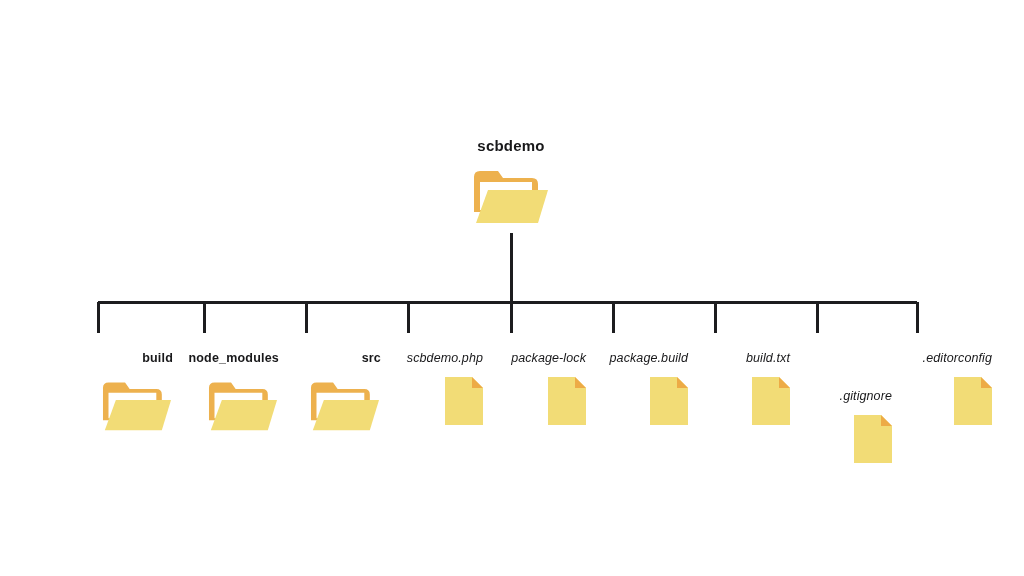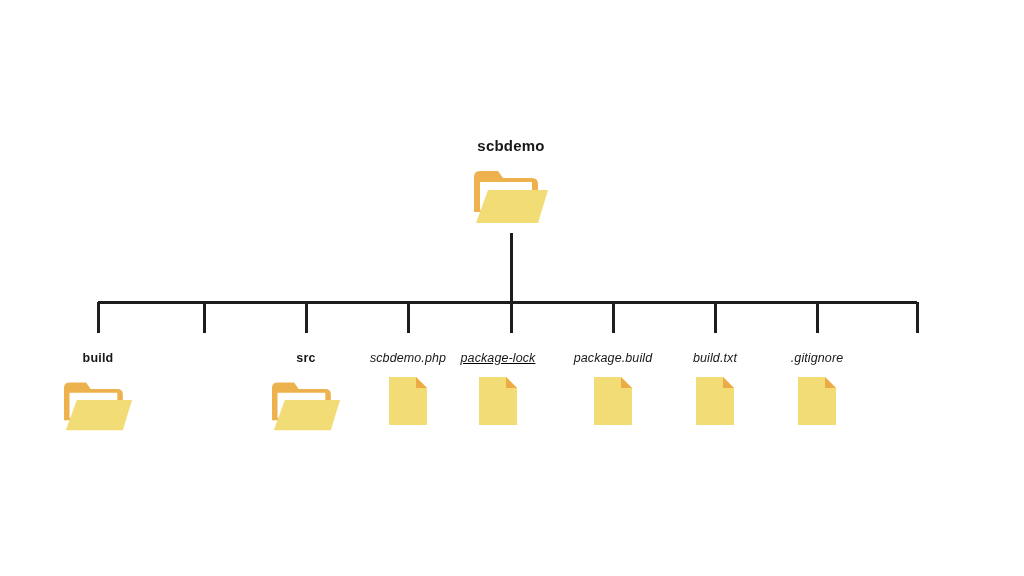--- a/index.html
+++ b/index.html
@@ -62,21 +62,21 @@
     width: 1024px;
     height: 100px;
   }
   .child-node {
     position: absolute;
     top: 0;
     width: 150px;
     margin-left: -75px;
     display: flex;
     flex-direction: column;
-    align-items: center;
+    align-items: flex-end;
   }
   .child-label {
     font-size: 12.5px;
     color: #18181a;
     line-height: 1;
     white-space: nowrap;
     margin-bottom: 12px;
   }
   .child-label.kind-folder {
     font-weight: bold;
@@ -134,40 +134,50 @@
       <div class="child-node" style="left: 98px;">
         <div class="child-label kind-folder">build</div>
         <span>
           <svg class="icon-folder" width="72" height="57" viewBox="0 0 78 62" aria-hidden="true">
             <path d="M2 12 Q2 6 8 6 L26 6 L31 13 L60 13 Q66 13 66 19 L66 47 L2 47 Z" fill="#edb14e"></path>
             <path d="M8 17 L60 17 L60 45 L8 45 Z" fill="#ffffff"></path>
             <path d="M16 25 L76 25 L66 58 L4 58 Z" fill="#f2dc76"></path>
           </svg>
         </span>
       </div>
-      <div class="child-node" style="left: 408px;">
-        <div class="child-label kind-file">scbdemo.php</div>
-        <span>
-          <svg class="icon-file" width="38" height="48" viewBox="0 0 38 48" aria-hidden="true">
-            <path d="M0 0 L27 0 L38 11 L38 48 L0 48 Z" fill="#f2dc76"></path>
-            <path d="M27 0 L38 11 L27 11 Z" fill="#edab46"></path>
-          </svg>
-        </span>
-      </div>
-      <div class="child-node" style="left: 306px;">
-        <div class="child-label kind-folder">src</div>
+      <div class="child-node" style="left: 204px;">
+        <div class="child-label kind-folder">node_modules</div>
         <span>
           <svg class="icon-folder" width="72" height="57" viewBox="0 0 78 62" aria-hidden="true">
             <path d="M2 12 Q2 6 8 6 L26 6 L31 13 L60 13 Q66 13 66 19 L66 47 L2 47 Z" fill="#edb14e"></path>
             <path d="M8 17 L60 17 L60 45 L8 45 Z" fill="#ffffff"></path>
             <path d="M16 25 L76 25 L66 58 L4 58 Z" fill="#f2dc76"></path>
           </svg>
         </span>
       </div>
-      <div class="child-node" style="left: 498px; text-decoration: underline;">
+      <div class="child-node" style="left: 408px;">
+        <div class="child-label kind-file">scbdemo.php</div>
+        <span>
+          <svg class="icon-file" width="38" height="48" viewBox="0 0 38 48" aria-hidden="true">
+            <path d="M0 0 L27 0 L38 11 L38 48 L0 48 Z" fill="#f2dc76"></path>
+            <path d="M27 0 L38 11 L27 11 Z" fill="#edab46"></path>
+          </svg>
+        </span>
+      </div>
+      <div class="child-node" style="left: 306px;">
+        <div class="child-label kind-folder">src</div>
+        <span>
+          <svg class="icon-folder" width="72" height="57" viewBox="0 0 78 62" aria-hidden="true">
+            <path d="M2 12 Q2 6 8 6 L26 6 L31 13 L60 13 Q66 13 66 19 L66 47 L2 47 Z" fill="#edb14e"></path>
+            <path d="M8 17 L60 17 L60 45 L8 45 Z" fill="#ffffff"></path>
+            <path d="M16 25 L76 25 L66 58 L4 58 Z" fill="#f2dc76"></path>
+          </svg>
+        </span>
+      </div>
+      <div class="child-node" style="left: 511px;">
         <div class="child-label kind-file">package-lock</div>
         <span>
           <svg class="icon-file" width="38" height="48" viewBox="0 0 38 48" aria-hidden="true">
             <path d="M0 0 L27 0 L38 11 L38 48 L0 48 Z" fill="#f2dc76"></path>
             <path d="M27 0 L38 11 L27 11 Z" fill="#edab46"></path>
           </svg>
         </span>
       </div>
       <div class="child-node" style="left: 613px;">
         <div class="child-label kind-file">package.build</div>
@@ -180,24 +190,33 @@
       </div>
       <div class="child-node" style="left: 715px;">
         <div class="child-label kind-file">build.txt</div>
         <span>
           <svg class="icon-file" width="38" height="48" viewBox="0 0 38 48" aria-hidden="true">
             <path d="M0 0 L27 0 L38 11 L38 48 L0 48 Z" fill="#f2dc76"></path>
             <path d="M27 0 L38 11 L27 11 Z" fill="#edab46"></path>
           </svg>
         </span>
       </div>
-      <div class="child-node" style="left: 817px;">
+      <div class="child-node" style="left: 817px; margin-top: 38px;">
         <div class="child-label kind-file">.gitignore</div>
         <span>
           <svg class="icon-file" width="38" height="48" viewBox="0 0 38 48" aria-hidden="true">
             <path d="M0 0 L27 0 L38 11 L38 48 L0 48 Z" fill="#f2dc76"></path>
             <path d="M27 0 L38 11 L27 11 Z" fill="#edab46"></path>
           </svg>
         </span>
       </div>
+      <div class="child-node" style="left: 917px;">
+        <div class="child-label kind-file">.editorconfig</div>
+        <span>
+          <svg class="icon-file" width="38" height="48" viewBox="0 0 38 48" aria-hidden="true">
+            <path d="M0 0 L27 0 L38 11 L38 48 L0 48 Z" fill="#f2dc76"></path>
+            <path d="M27 0 L38 11 L27 11 Z" fill="#edab46"></path>
+          </svg>
+        </span>
+      </div>
     </div>
 
 </div>
 
 </body></html>

